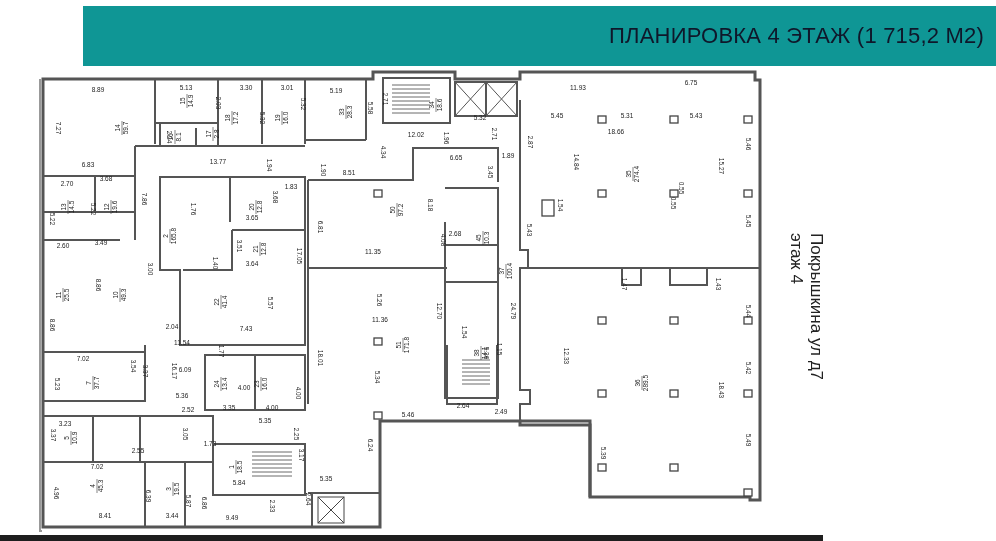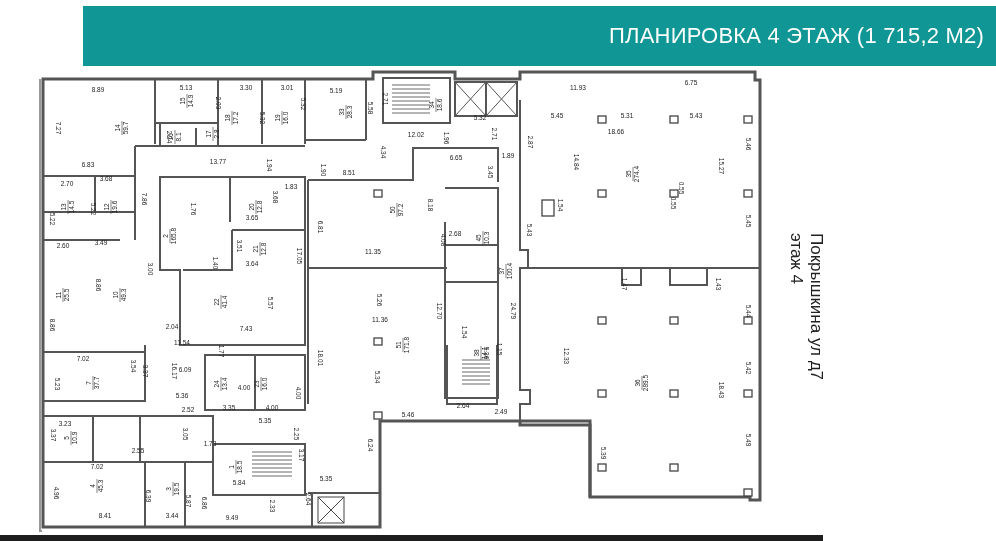--- a/index.html
+++ b/index.html
@@ -1,18 +1,18 @@
 <!DOCTYPE html>
 <html><head>
 <meta charset="utf-8">
 <style>
   html,body{margin:0;padding:0;background:#fff;}
   body{width:996px;height:541px;position:relative;overflow:hidden;font-family:"Liberation Sans",sans-serif;}
   .banner{position:absolute;left:83px;top:6px;width:913px;height:60px;background:#0f9695;}
-  .banner-title{position:absolute;right:12px;top:17px;color:#ffffff;font-family:"Liberation Sans",sans-serif;font-size:22px;letter-spacing:0.2px;white-space:nowrap;}
+  .banner-title{position:absolute;right:12px;top:17px;color:#0f172a;font-family:"Liberation Sans",sans-serif;font-size:22px;letter-spacing:0.2px;white-space:nowrap;}
   .plan{position:absolute;left:0;top:0;width:996px;height:541px;}
   .street{position:absolute;left:780px;top:233px;width:60px;height:170px;}
   .street-text{position:absolute;left:0;top:0;transform-origin:0 0;transform:translate(46px,0) rotate(90deg);white-space:nowrap;color:#222;font-size:17px;line-height:20px;font-family:"Liberation Sans",sans-serif;}
   .bottom-bar{position:absolute;left:0;top:535px;width:823px;height:6px;background:#1e1e1e;}
   svg text{font-family:"Liberation Sans",sans-serif;fill:#222;}
   .dim{font-size:6.5px;}
   .room-no{font-size:6.5px;}
 </style>
 </head>
 <body>

